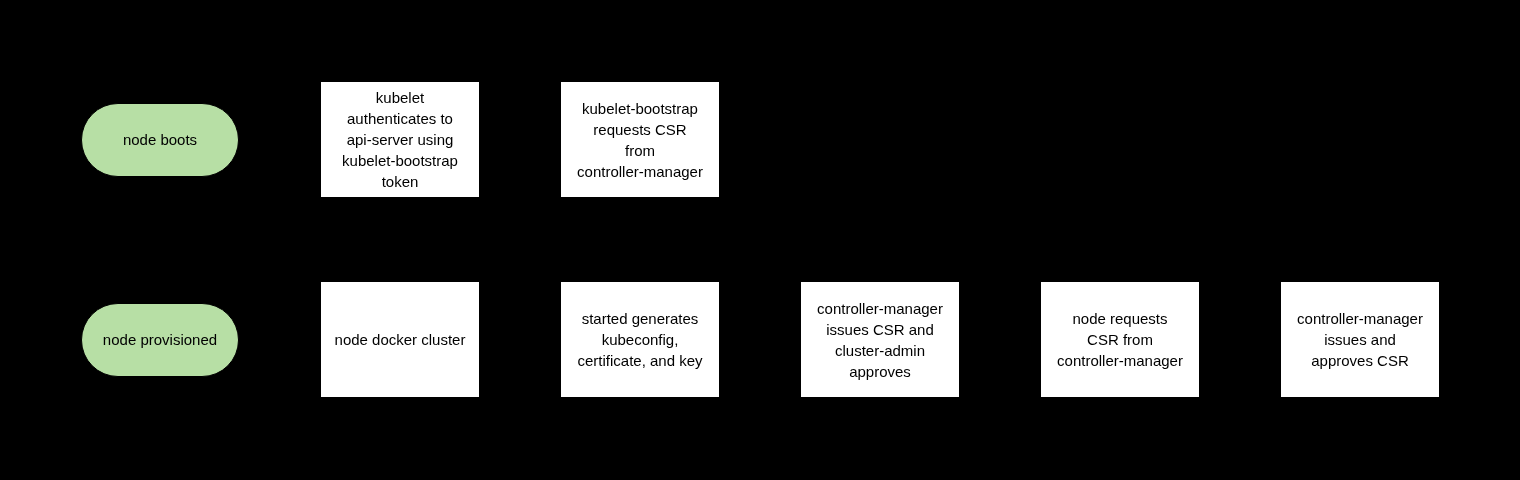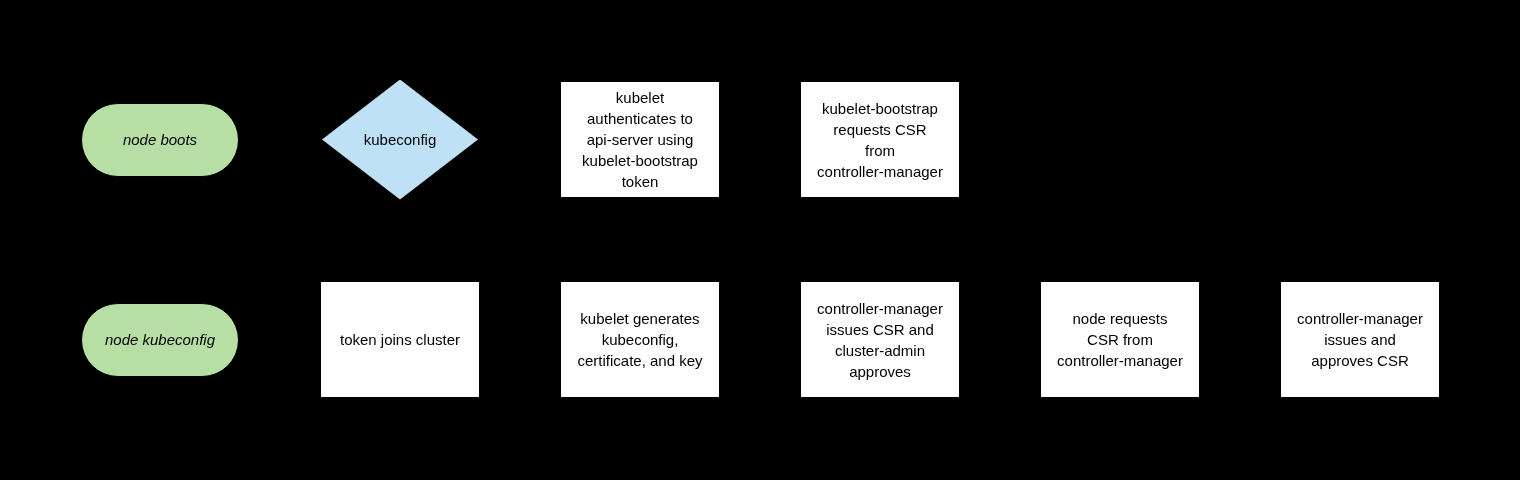--- a/index.html
+++ b/index.html
@@ -43,21 +43,20 @@
     color: var(--text, #000);
     white-space: pre-line;
     box-sizing: content-box;
   }
   .terminal {
     width: 156px;
     height: 72px;
     border: 1px solid #000;
     border-radius: 37px;
     background: var(--terminal_fill, #b7dfa5);
-    font-style: italic;
   }
   .process {
     width: 158px;
     height: 115px;
     border: 1px solid #000;
     background: var(--process_fill, #fff);
     overflow: hidden;
   }
   .decision {
     width: 156px;
@@ -69,46 +68,43 @@
 </head>
 <body>
 
 <div class="canvas">
 
   <div class="flow-row flow-row-top">
     <div class="cell">
       <div class="shape terminal">node boots</div>
     </div>
     <div class="cell">
-      <div class="shape decision">kubeconfig</div>
-    </div>
-    <div class="cell">
       <div class="shape process">kubelet
 authenticates to
 api-server using
 kubelet-bootstrap
 token</div>
     </div>
     <div class="cell">
       <div class="shape process">kubelet-bootstrap
 requests CSR
 from
 controller-manager</div>
     </div>
   </div>
 
   <div class="flow-row flow-row-bottom">
     <div class="cell">
-      <div class="shape terminal">node kubeconfig</div>
+      <div class="shape terminal">node provisioned</div>
     </div>
     <div class="cell">
-      <div class="shape process">token joins cluster</div>
+      <div class="shape process">node docker cluster</div>
     </div>
     <div class="cell">
-      <div class="shape process">kubelet generates
+      <div class="shape process">started generates
 kubeconfig,
 certificate, and key</div>
     </div>
     <div class="cell">
       <div class="shape process">controller-manager
 issues CSR and
 cluster-admin
 approves</div>
     </div>
     <div class="cell">

